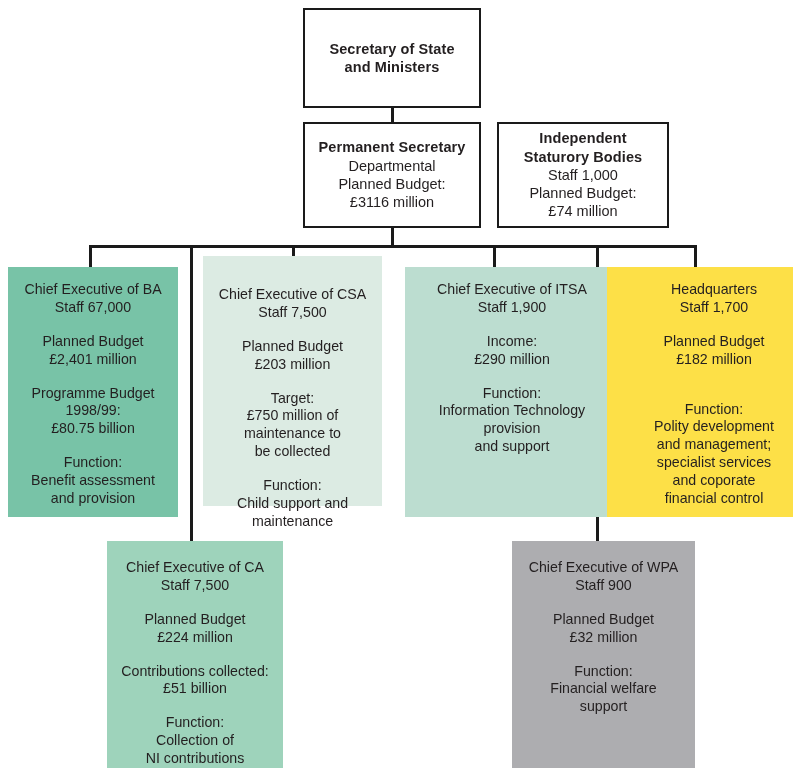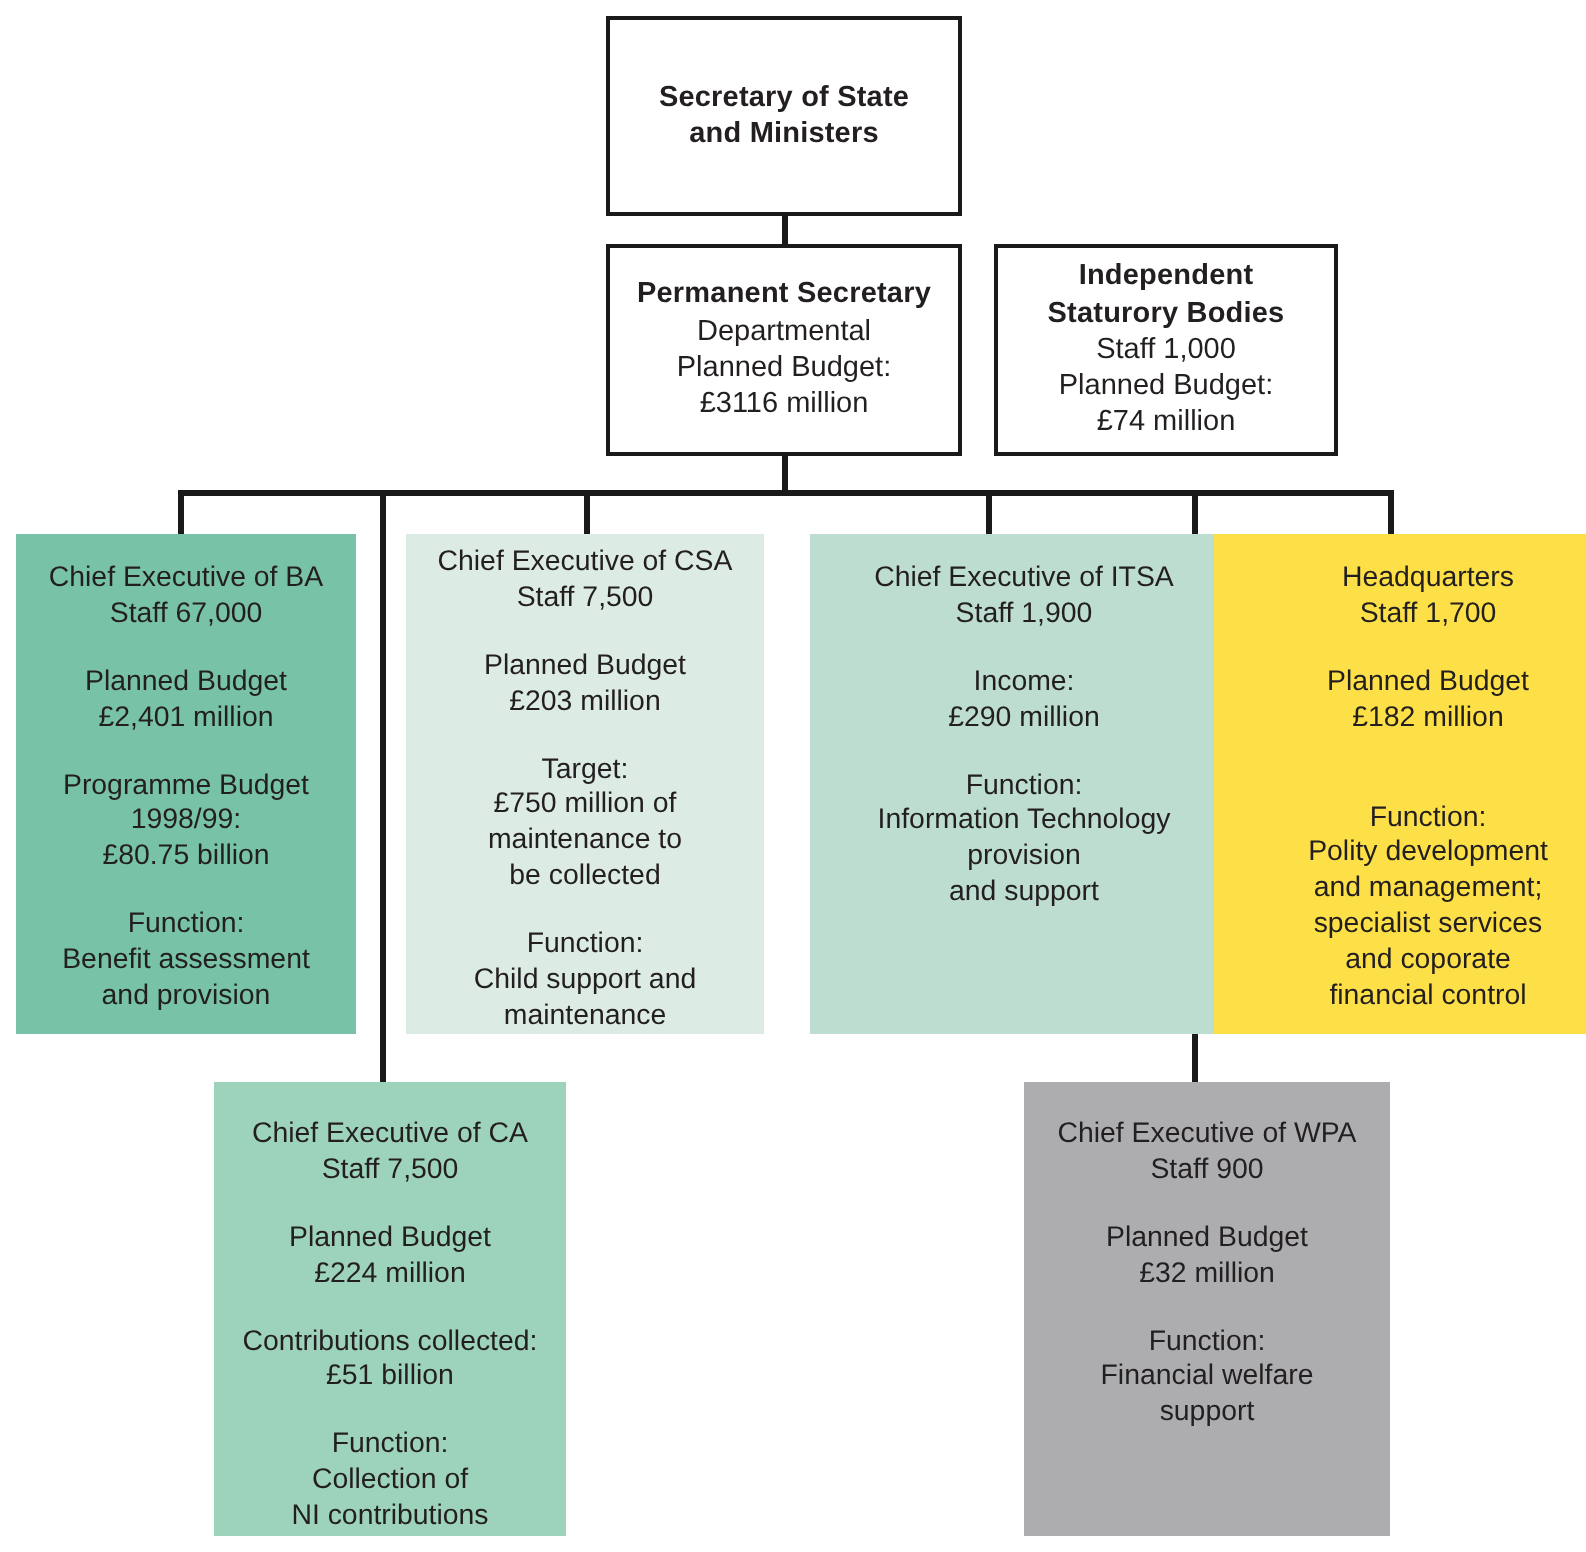--- a/index.html
+++ b/index.html
@@ -127,21 +127,21 @@
       <div class="node-line">1998/99:</div>
       <div class="node-line">£80.75 billion</div>
     </div>
     <div class="stanza">
       <div class="node-line">Function:</div>
       <div class="node-line">Benefit assessment</div>
       <div class="node-line">and provision</div>
     </div>
   </div>
 
-  <div class="node filled" style="left:203px; top:267px; width:179px; height:250px; background:#dcebe3; padding:6px 6px 0;">
+  <div class="node filled" style="left:203px; top:256px; width:179px; height:250px; background:#dcebe3; padding:30px 6px 0;">
     <div class="stanza">
       <div class="node-line">Chief Executive of CSA</div>
       <div class="node-line">Staff 7,500</div>
     </div>
     <div class="stanza">
       <div class="node-line">Planned Budget</div>
       <div class="node-line">£203 million</div>
     </div>
     <div class="stanza">
       <div class="node-line">Target:</div>

